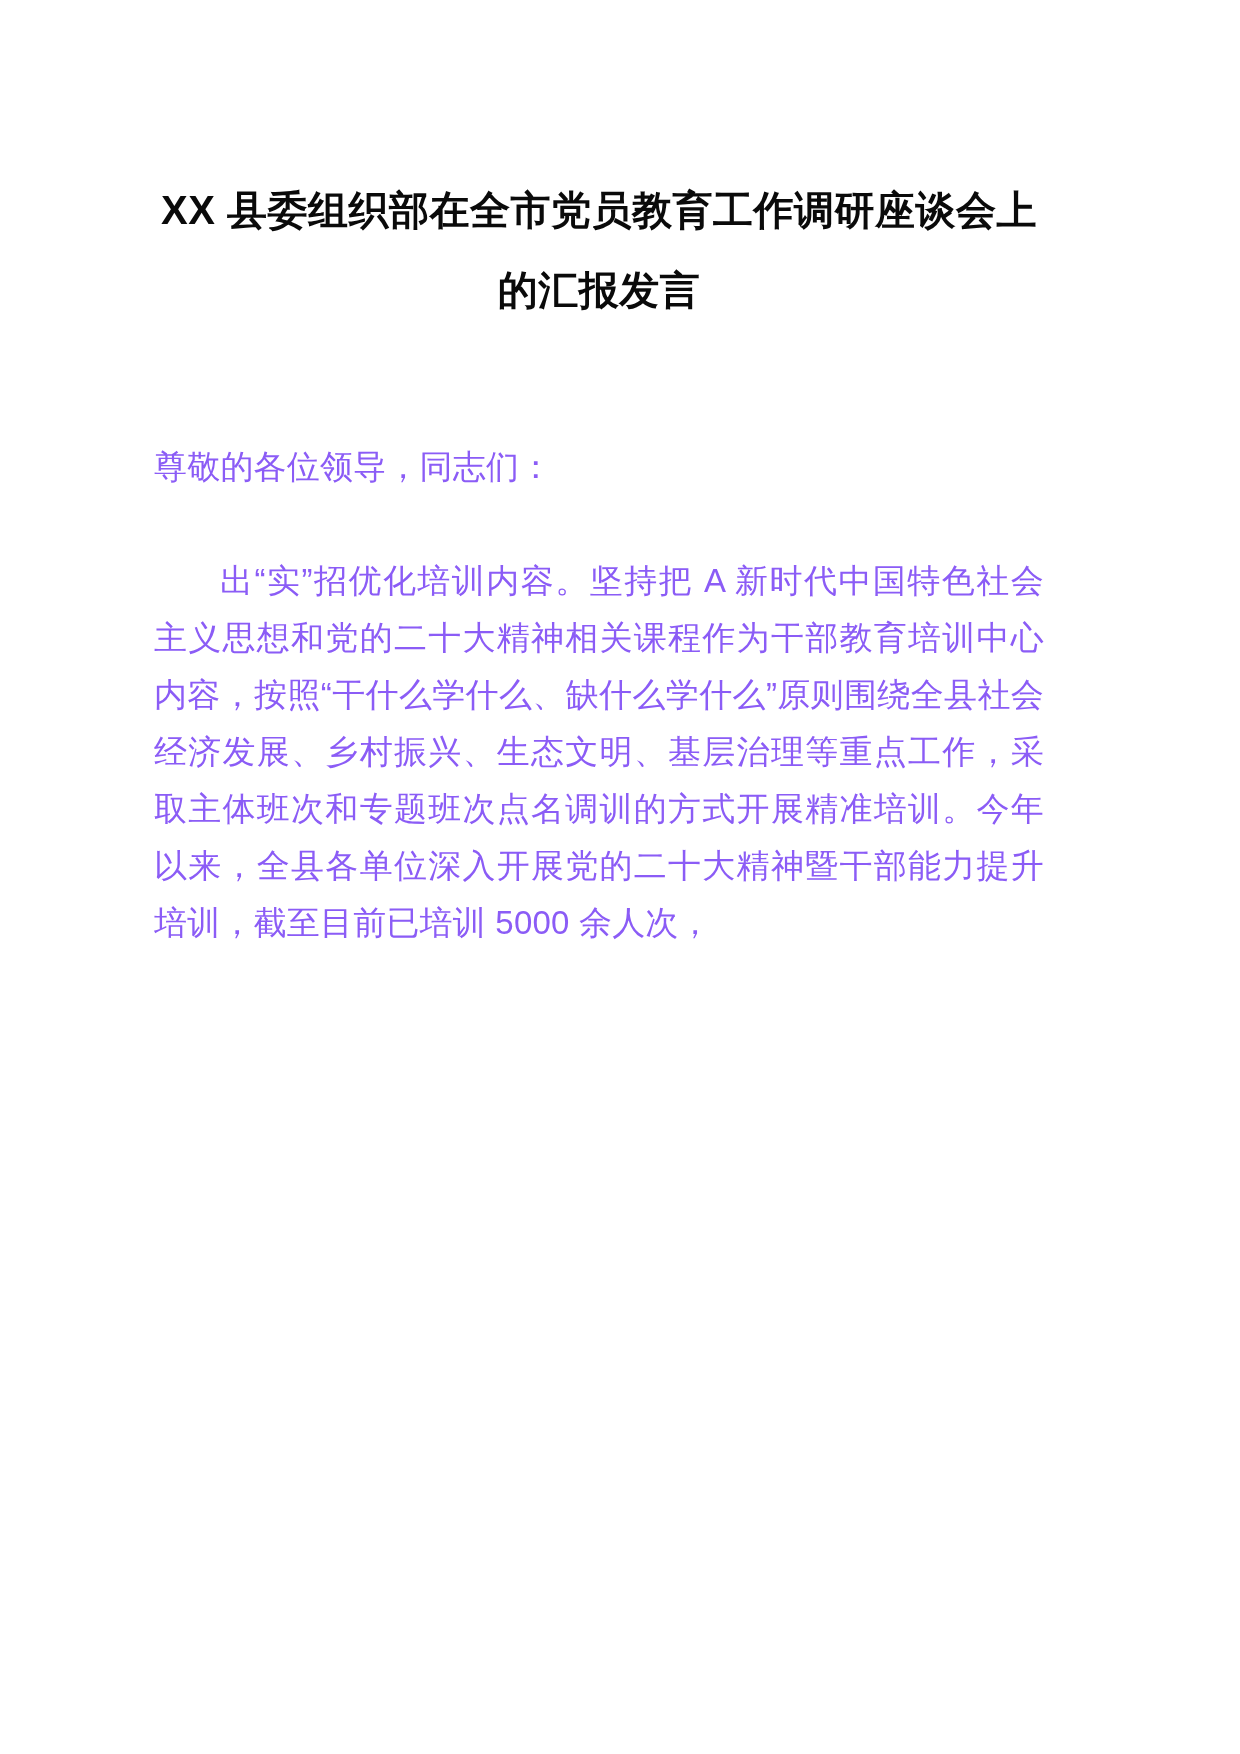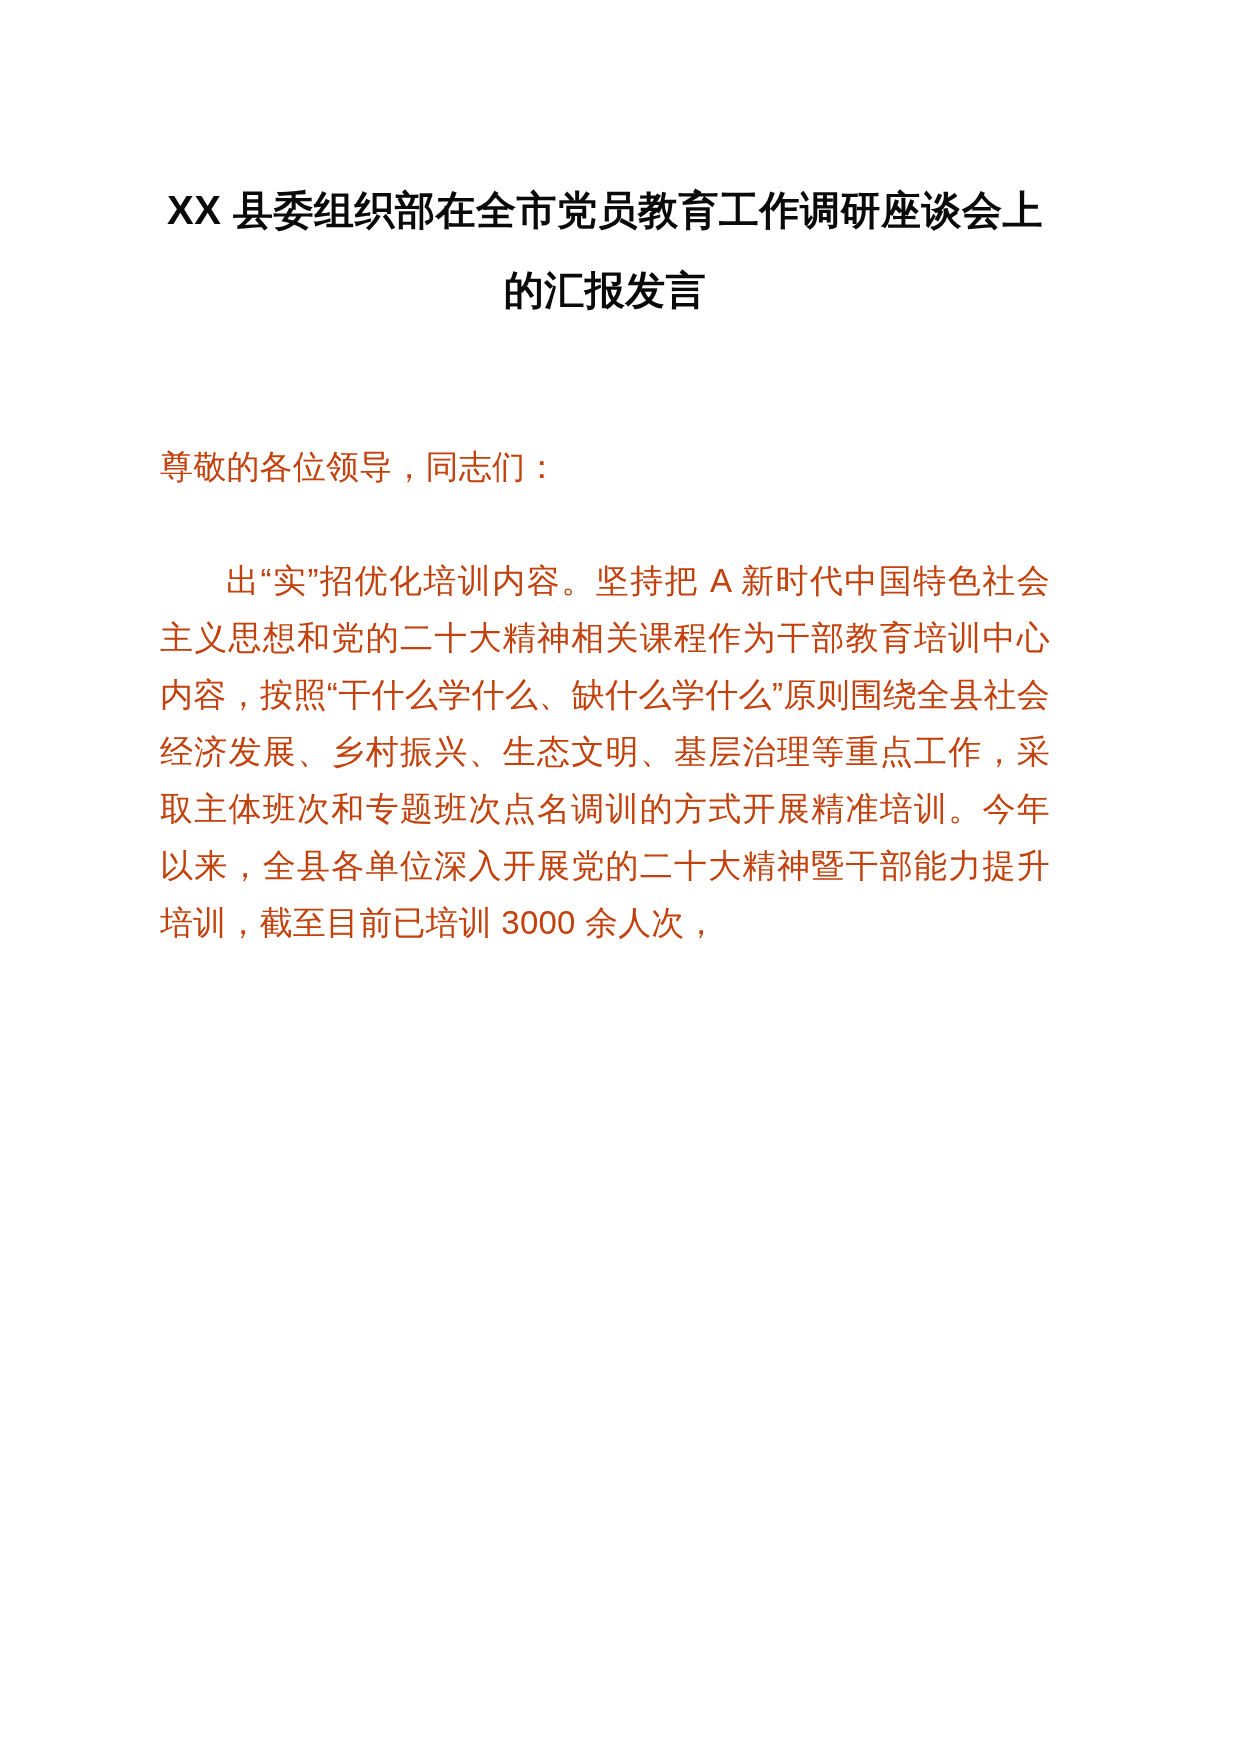--- a/index.html
+++ b/index.html
@@ -16,21 +16,21 @@
     position: relative;
     width: 1240px;
     height: 1754px;
     background: #ffffff;
     margin: 0 auto;
     overflow: hidden;
     box-sizing: border-box;
   }
   .content {
     position: absolute;
-    left: 160px;
+    left: 154px;
     top: 0;
     width: 890px;
   }
   
   .doc-title {
     margin: 0;
     padding-top: 170px;
     font-size: 40px;
     font-weight: 700;
     line-height: 2.0;
@@ -40,21 +40,21 @@
     word-break: break-all;
   }
   
   .body-block {
     margin-top: 108px;
   }
   p.para {
     margin: 0;
     font-size: 33px;
     line-height: 57px;
-    color: #c2410c;
+    color: #8b5cf6;
     text-align: justify;
     text-justify: inter-ideograph;
     word-break: break-all;
     letter-spacing: 0.2px;
   }
   p.para + p.para {
     margin-top: 57px;
   }
   p.para.indent {
     text-indent: 2em;
@@ -69,17 +69,17 @@
 <div class="page">
   <div class="content">
 
     <h1 class="doc-title">XX 县委组织部在全市党员教育工作调研座谈会上的汇报发言</h1>
 
     <div class="body-block">
 
       <p class="para salutation">尊敬的各位领导，同志们：</p>
 
 
-      <p class="para indent">出“实”招优化培训内容。坚持把 A 新时代中国特色社会主义思想和党的二十大精神相关课程作为干部教育培训中心内容，按照“干什么学什么、缺什么学什么”原则围绕全县社会经济发展、乡村振兴、生态文明、基层治理等重点工作，采取主体班次和专题班次点名调训的方式开展精准培训。今年以来，全县各单位深入开展党的二十大精神暨干部能力提升培训，截至目前已培训 3000 余人次，</p>
+      <p class="para indent">出“实”招优化培训内容。坚持把 A 新时代中国特色社会主义思想和党的二十大精神相关课程作为干部教育培训中心内容，按照“干什么学什么、缺什么学什么”原则围绕全县社会经济发展、乡村振兴、生态文明、基层治理等重点工作，采取主体班次和专题班次点名调训的方式开展精准培训。今年以来，全县各单位深入开展党的二十大精神暨干部能力提升培训，截至目前已培训 5000 余人次，</p>
 
     </div>
   </div>
 </div>
 
 </body></html>

